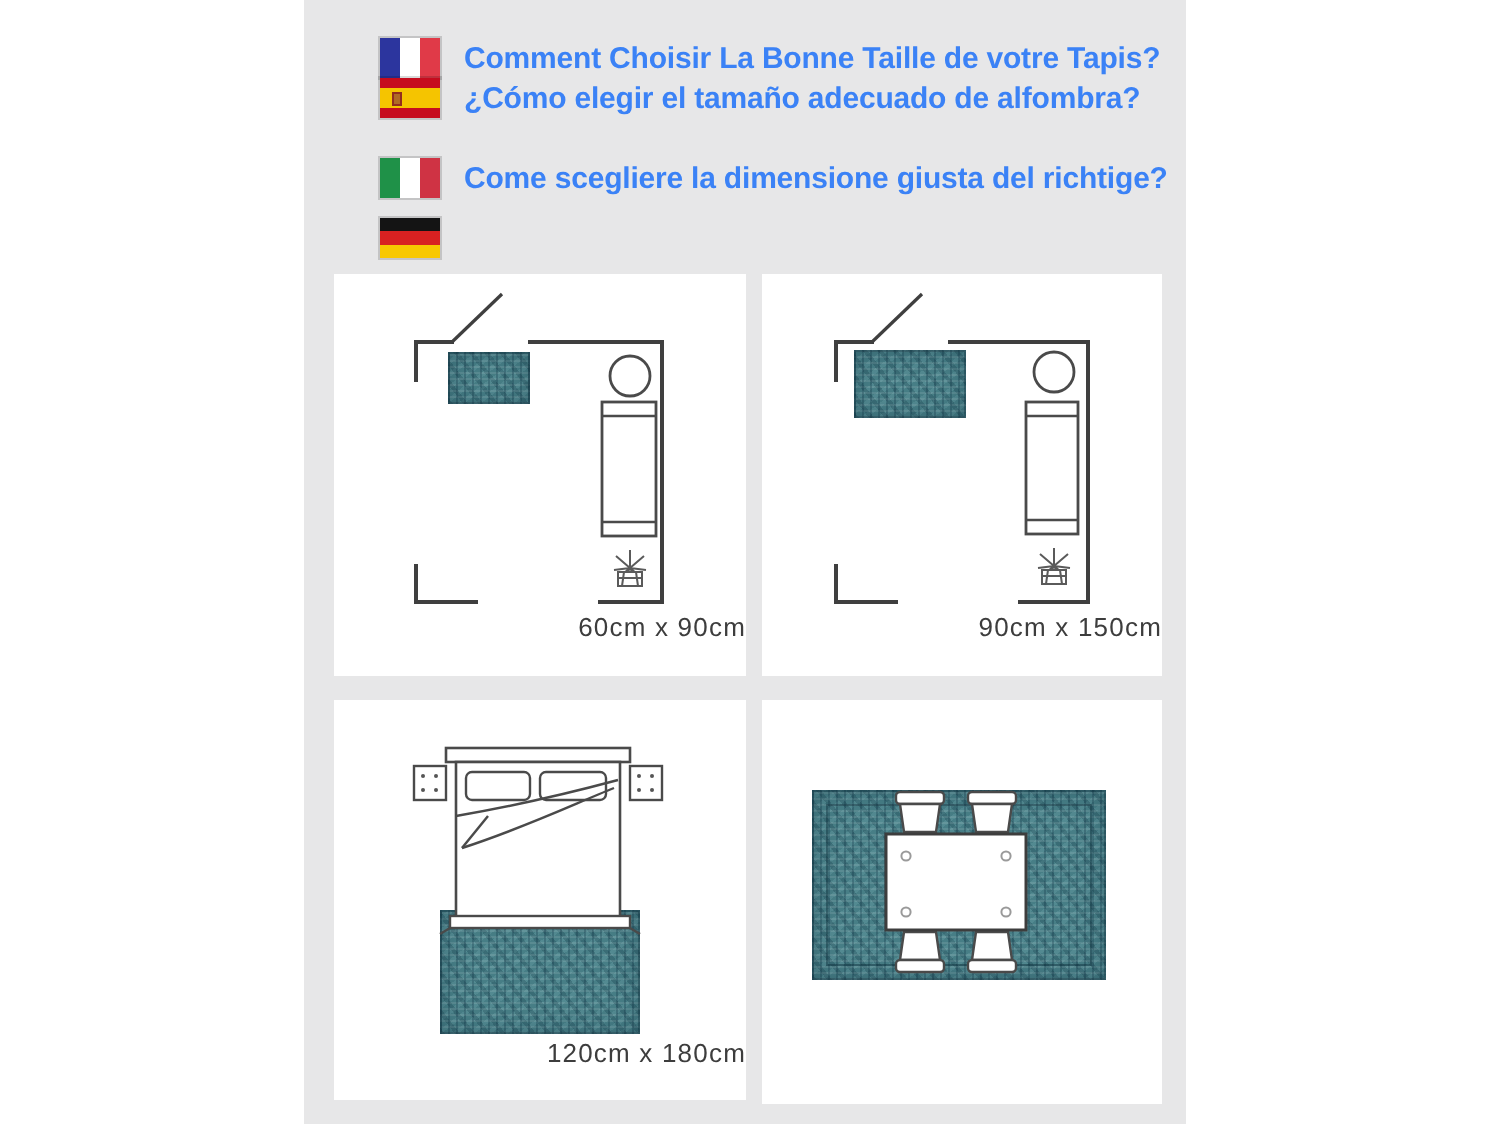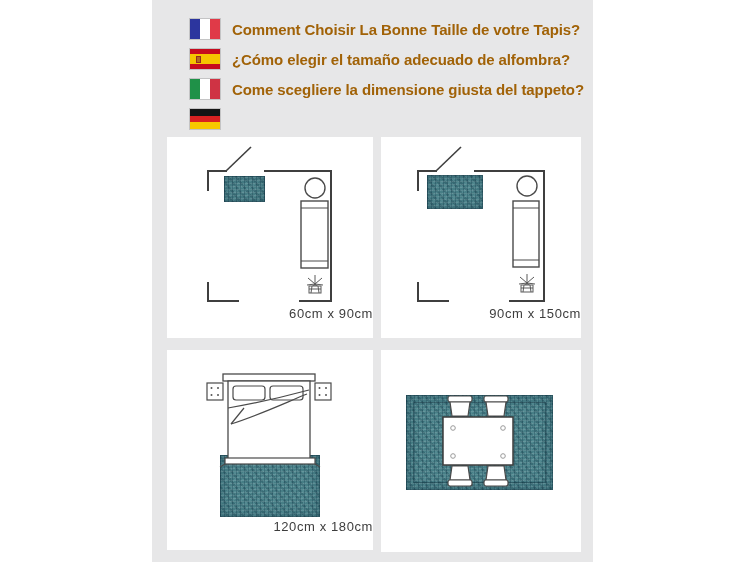--- a/index.html
+++ b/index.html
@@ -6,31 +6,31 @@
   body{
     width:750px;height:562px;position:relative;background:#ffffff;
     font-family:"Liberation Sans",sans-serif;overflow:hidden;
   }
   .backdrop{position:absolute;left:152px;top:0;width:441px;height:562px;background:#e7e7e8;}
 
   
   .header{position:absolute;left:190px;top:19px;width:400px;}
   .hrow{position:absolute;left:0;height:20px;display:flex;align-items:center;}
   .hrow.r0{top:0;}
-  .hrow.r1{top:30px;}
+  .hrow.r1{top:20px;}
   .hrow.r2{top:60px;}
   .hrow.r3{top:90px;}
   .flag{width:30px;height:20px;flex:0 0 30px;box-shadow:0 0 0 1px rgba(0,0,0,.15);position:relative;}
   .flag-fr{background:linear-gradient(90deg,#2c359e 0 33.4%,#ffffff 33.4% 66.7%,#e03a48 66.7%);}
   .flag-es{background:linear-gradient(180deg,#c60b1e 0 25%,#f5c400 25% 75%,#c60b1e 75%);}
   .flag-es::after{content:"";position:absolute;left:6px;top:7px;width:5px;height:7px;
     background:#b06a25;box-shadow:inset 0 0 0 1px rgba(140,30,30,.8);}
   .flag-it{background:linear-gradient(90deg,#1f9148 0 33.4%,#ffffff 33.4% 66.7%,#cf3344 66.7%);}
   .flag-de{background:linear-gradient(180deg,#141414 0 33.4%,#d82121 33.4% 66.7%,#f7c800 66.7%);}
-  .htext{margin-left:12px;font-size:15px;font-weight:700;color:#a16207;
+  .htext{margin-left:12px;font-size:15px;font-weight:700;color:#3b82f6;
     letter-spacing:-0.1px;white-space:nowrap;}
 
   
   .panel{position:absolute;background:#ffffff;}
   #p1{left:167px;top:137px;width:206px;height:201px;}
   #p2{left:381px;top:137px;width:200px;height:201px;}
   #p3{left:167px;top:350px;width:206px;height:200px;}
   #p4{left:381px;top:350px;width:200px;height:202px;}
   .panel svg{position:absolute;left:0;top:0;}
   .size-label{position:absolute;left:0;right:0;top:169px;text-align:right;
@@ -62,21 +62,21 @@
   <div class="hrow r0">
     <span class="flag flag-fr"></span>
     <span class="htext">Comment Choisir La Bonne Taille de votre Tapis?</span>
   </div>
   <div class="hrow r1">
     <span class="flag flag-es"></span>
     <span class="htext">¿Cómo elegir el tamaño adecuado de alfombra?</span>
   </div>
   <div class="hrow r2">
     <span class="flag flag-it"></span>
-    <span class="htext">Come scegliere la dimensione giusta del tappeto?</span>
+    <span class="htext">Come scegliere la dimensione giusta del richtige?</span>
   </div>
   <div class="hrow r3">
     <span class="flag flag-de"></span>
   </div>
 </div>
 
 <div class="panel" id="p1">
   <div class="rug"></div>
   <svg width="206" height="201" viewBox="0 0 206 201">
     <g stroke="#3f3f3f" stroke-width="2" fill="none" stroke-linecap="square">

